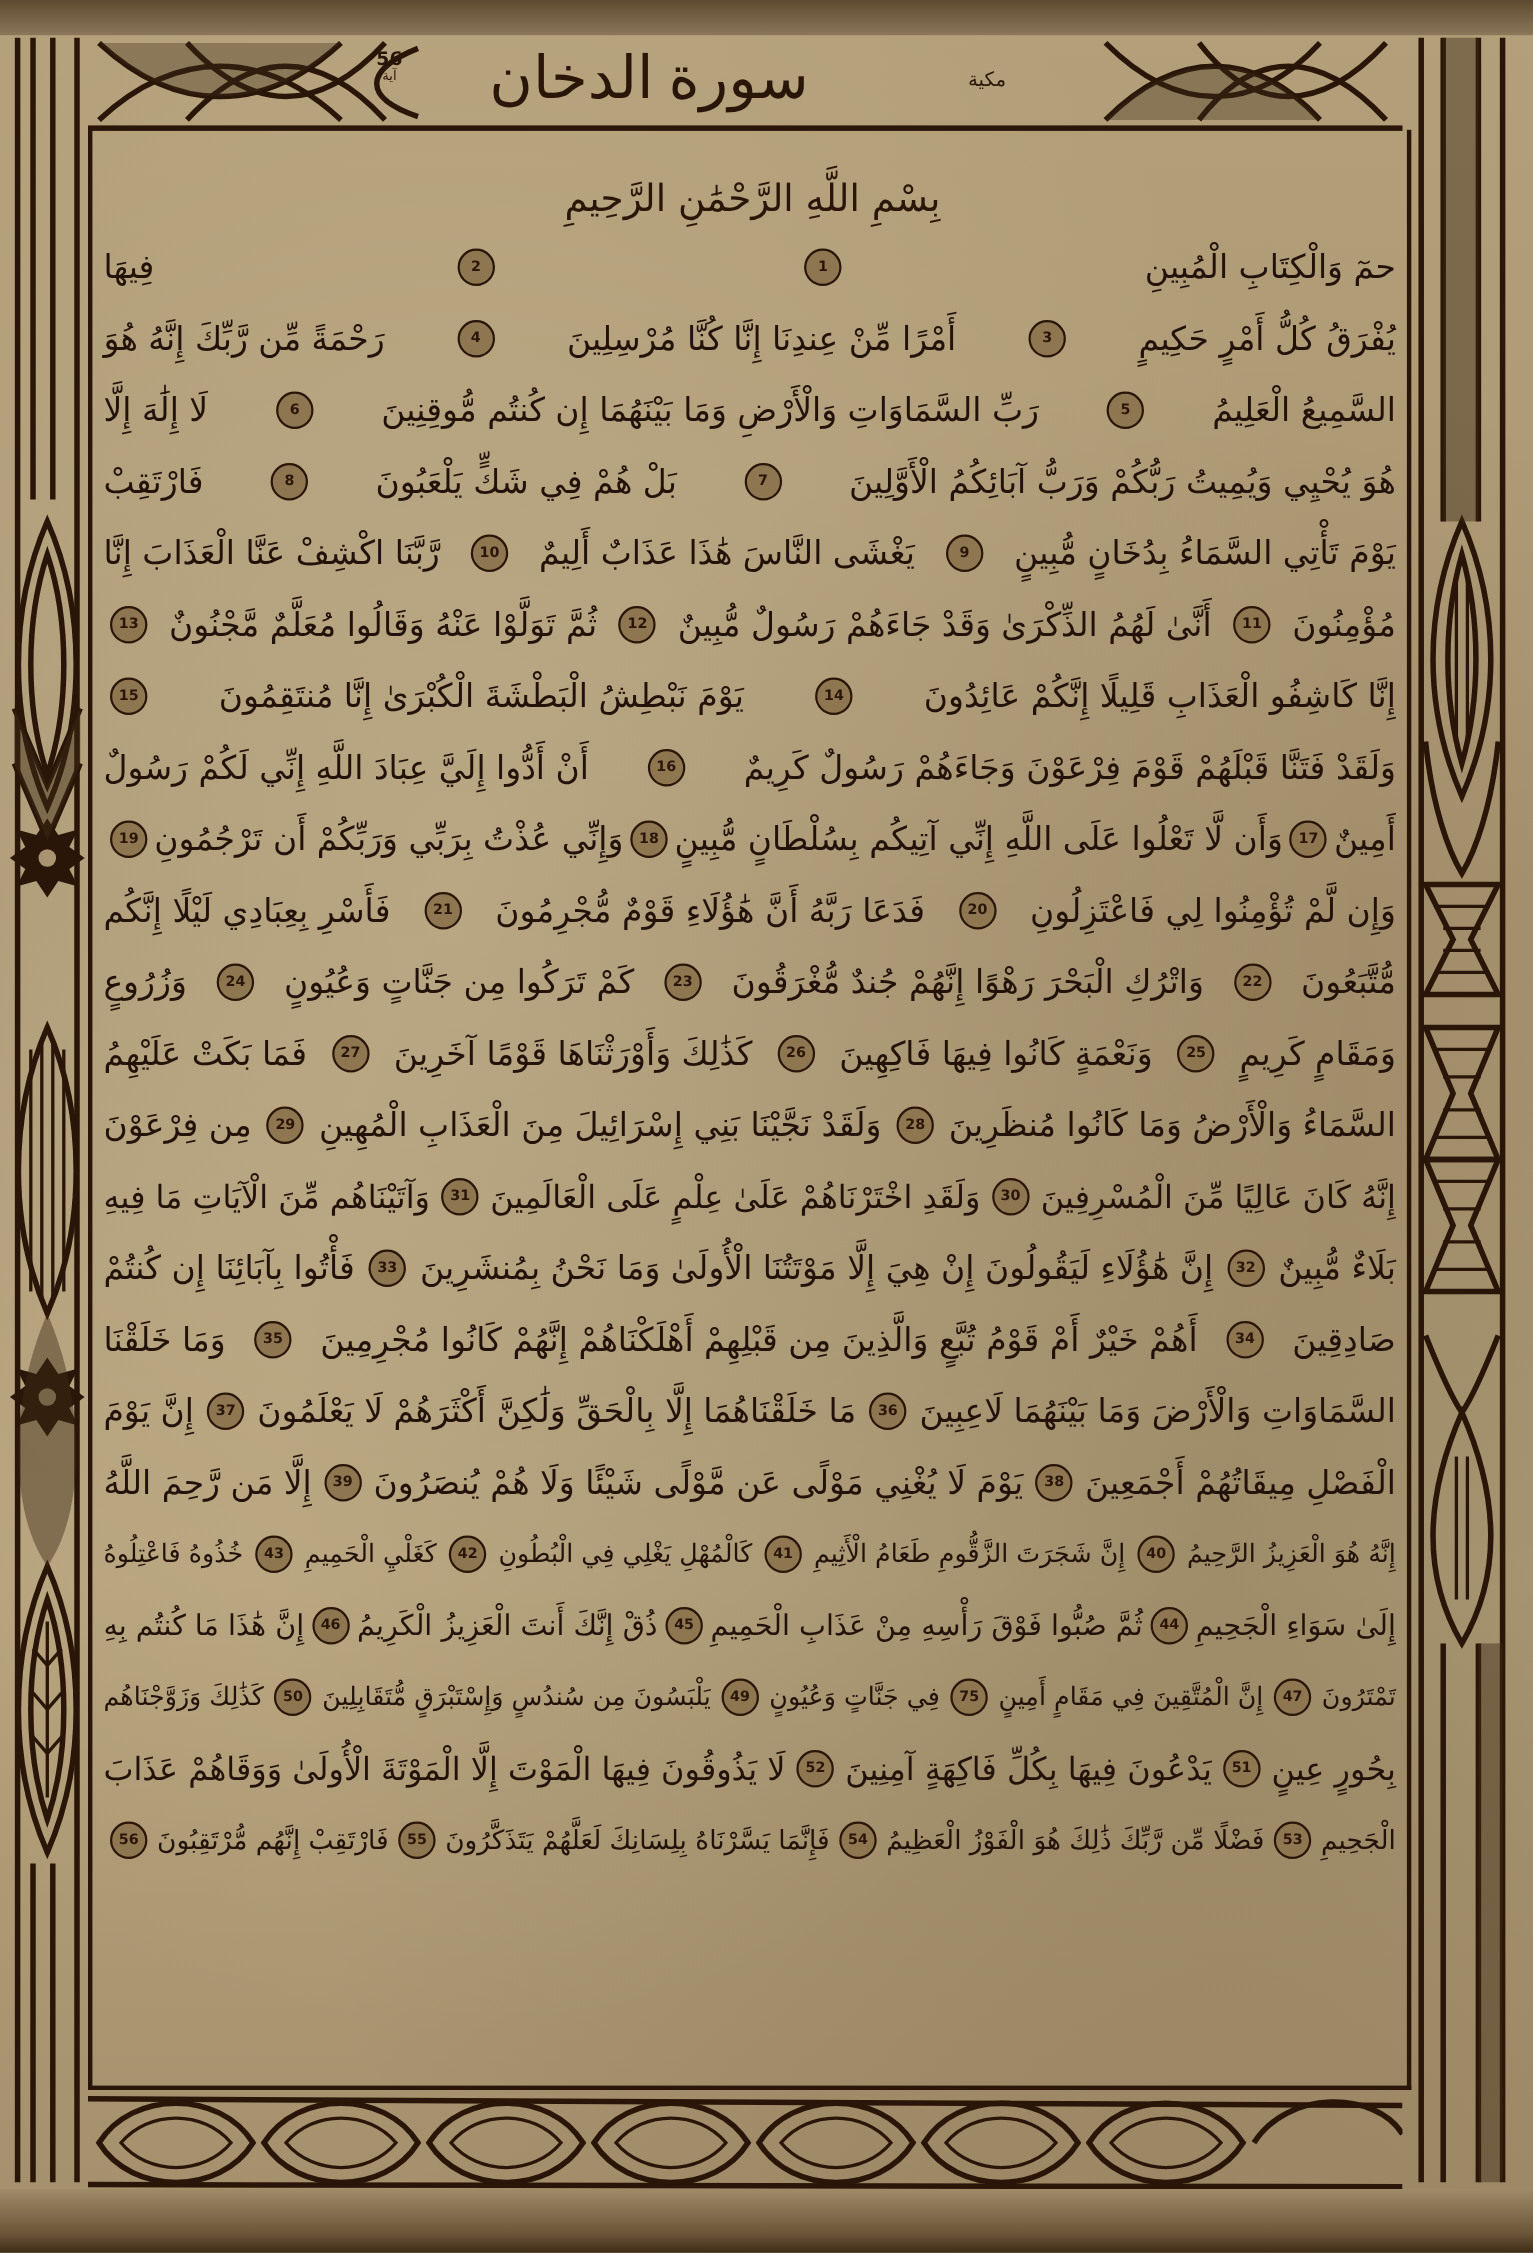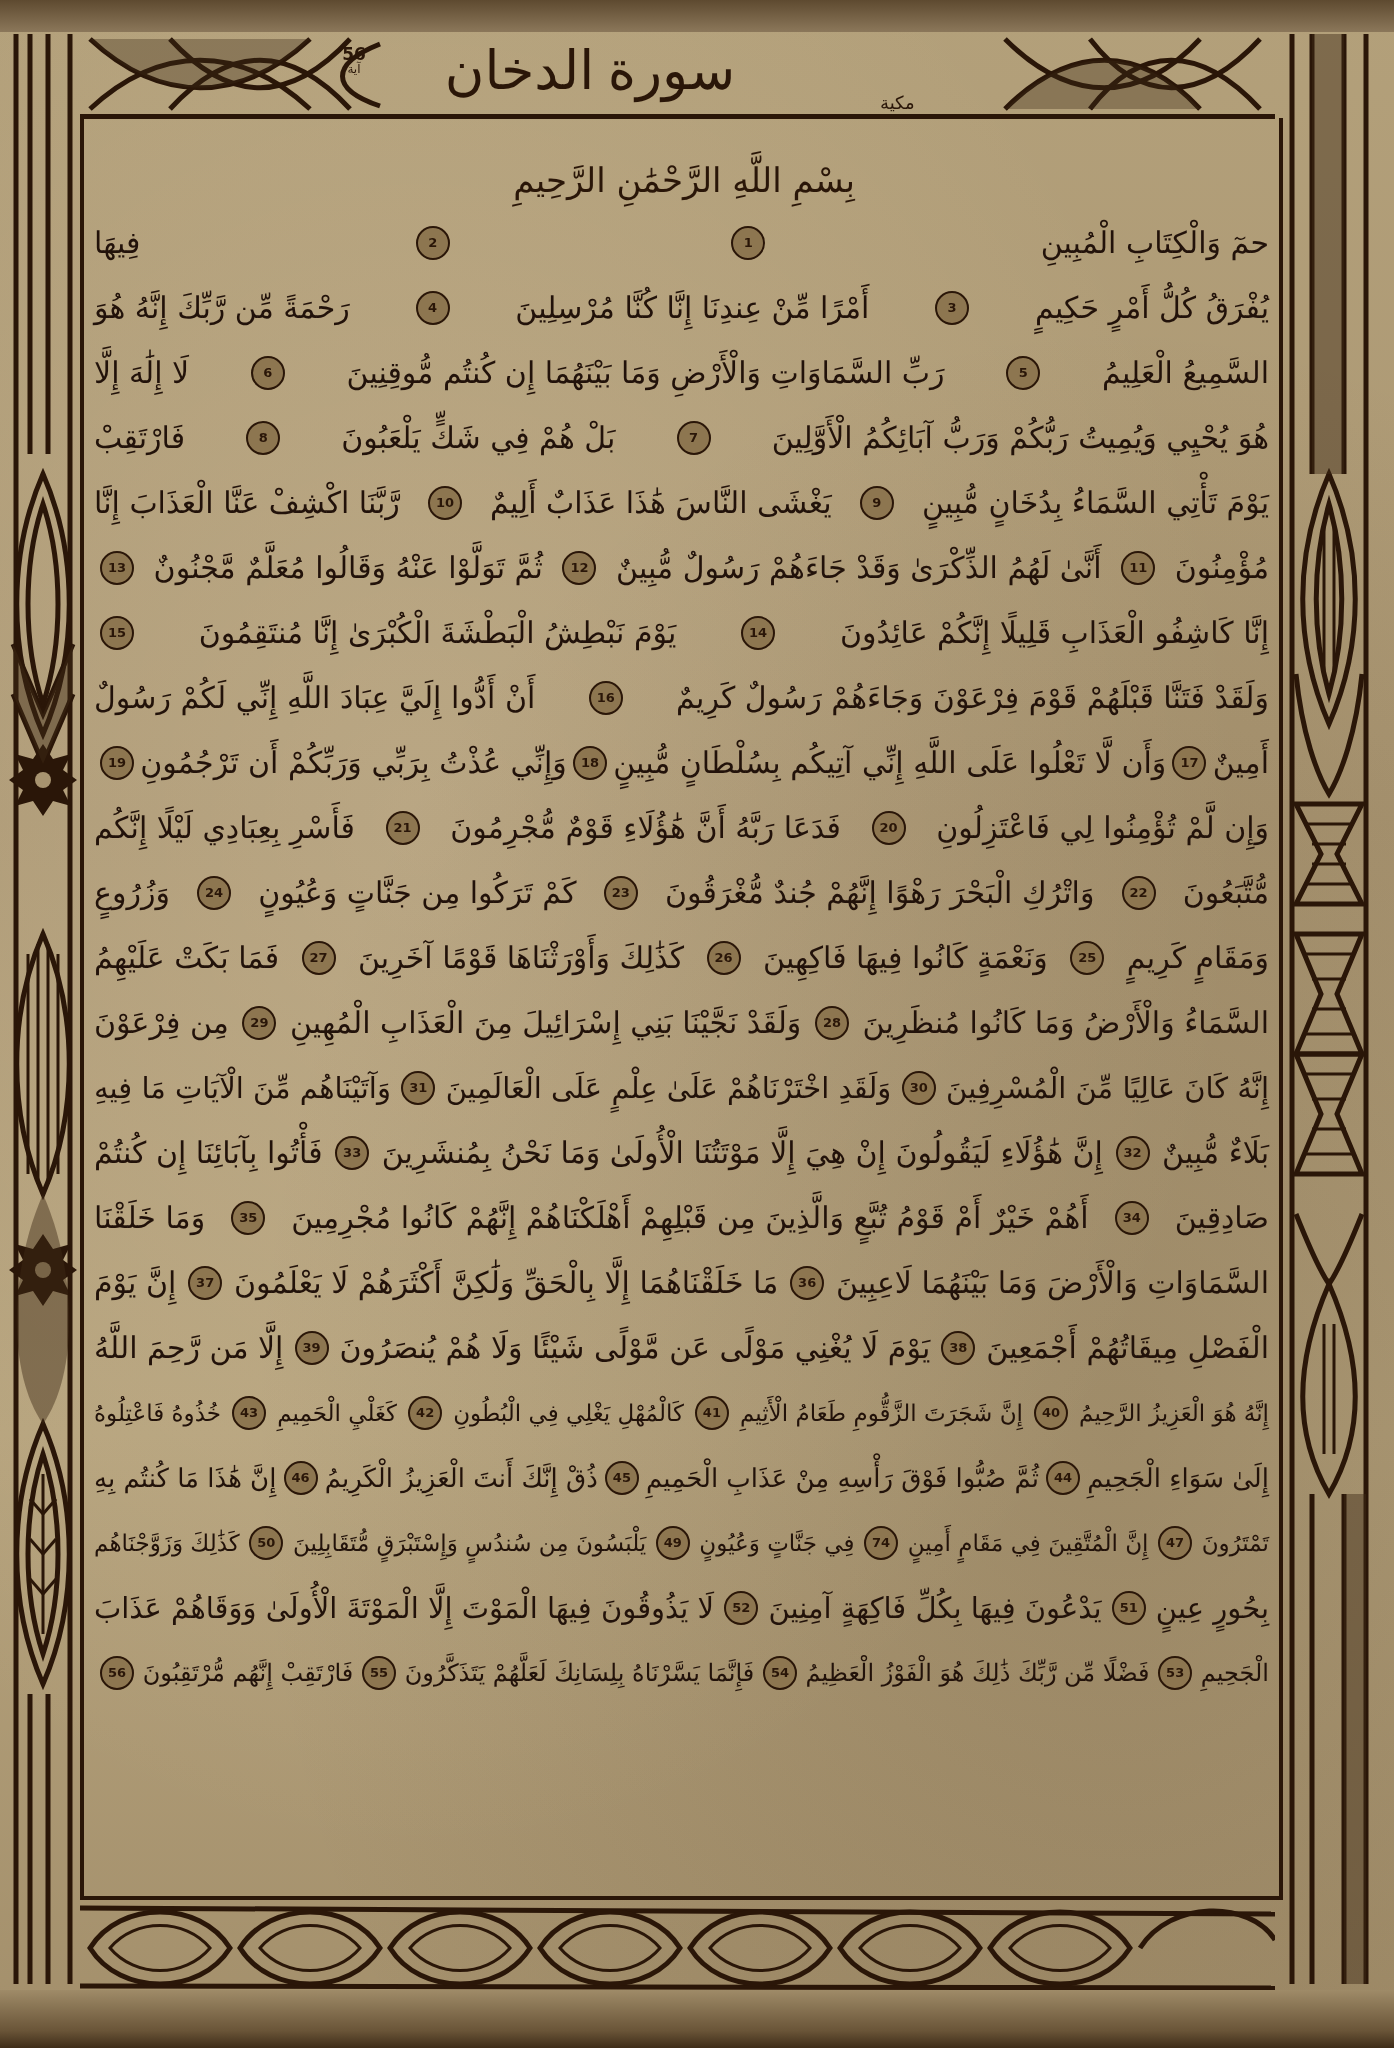--- a/index.html
+++ b/index.html
@@ -34,21 +34,21 @@
     position:absolute; left:80px; top:34px; width:1195px; height:80px;
     border-bottom:5px solid #2a1608;
   }
   .title {
     position:absolute; left:380px; top:30px; height:80px; width:420px;
     display:flex; align-items:center; justify-content:center;
     font-family:Liberation Serif, serif; font-size:54px; color:#2a1608;
     direction:rtl; letter-spacing:2px;
   }
   .makkiya {
-    position:absolute; left:880px; top:92px; font-size:18px; color:#2a1608;
+    position:absolute; left:880px; top:62px; font-size:18px; color:#2a1608;
     font-family:"DejaVu Sans", sans-serif; direction:rtl;
   }
   .ayat-count {
     position:absolute; left:338px; top:46px; width:32px; text-align:center;
     color:#2a1608; line-height:1;
   }
   .ayat-count .num { font-size:17px; font-weight:bold; display:block; }
   .ayat-count .lbl { font-size:12px; display:block; direction:rtl; }
 
   .text-panel {
@@ -351,21 +351,21 @@
         <span class="seg">ثُمَّ صُبُّوا فَوْقَ رَأْسِهِ مِنْ عَذَابِ الْحَمِيمِ</span>
         <span class="marker">45</span>
         <span class="seg">ذُقْ إِنَّكَ أَنتَ الْعَزِيزُ الْكَرِيمُ</span>
         <span class="marker">46</span>
         <span class="seg">إِنَّ هَٰذَا مَا كُنتُم بِهِ</span>
       </div>
       <div class="line" style="font-size: 23px;">
         <span class="seg">تَمْتَرُونَ</span>
         <span class="marker">47</span>
         <span class="seg">إِنَّ الْمُتَّقِينَ فِي مَقَامٍ أَمِينٍ</span>
-        <span class="marker">74</span>
+        <span class="marker">75</span>
         <span class="seg">فِي جَنَّاتٍ وَعُيُونٍ</span>
         <span class="marker">49</span>
         <span class="seg">يَلْبَسُونَ مِن سُندُسٍ وَإِسْتَبْرَقٍ مُّتَقَابِلِينَ</span>
         <span class="marker">50</span>
         <span class="seg">كَذَٰلِكَ وَزَوَّجْنَاهُم</span>
       </div>
       <div class="line" style="font-size: 29px;">
         <span class="seg">بِحُورٍ عِينٍ</span>
         <span class="marker">51</span>
         <span class="seg">يَدْعُونَ فِيهَا بِكُلِّ فَاكِهَةٍ آمِنِينَ</span>

